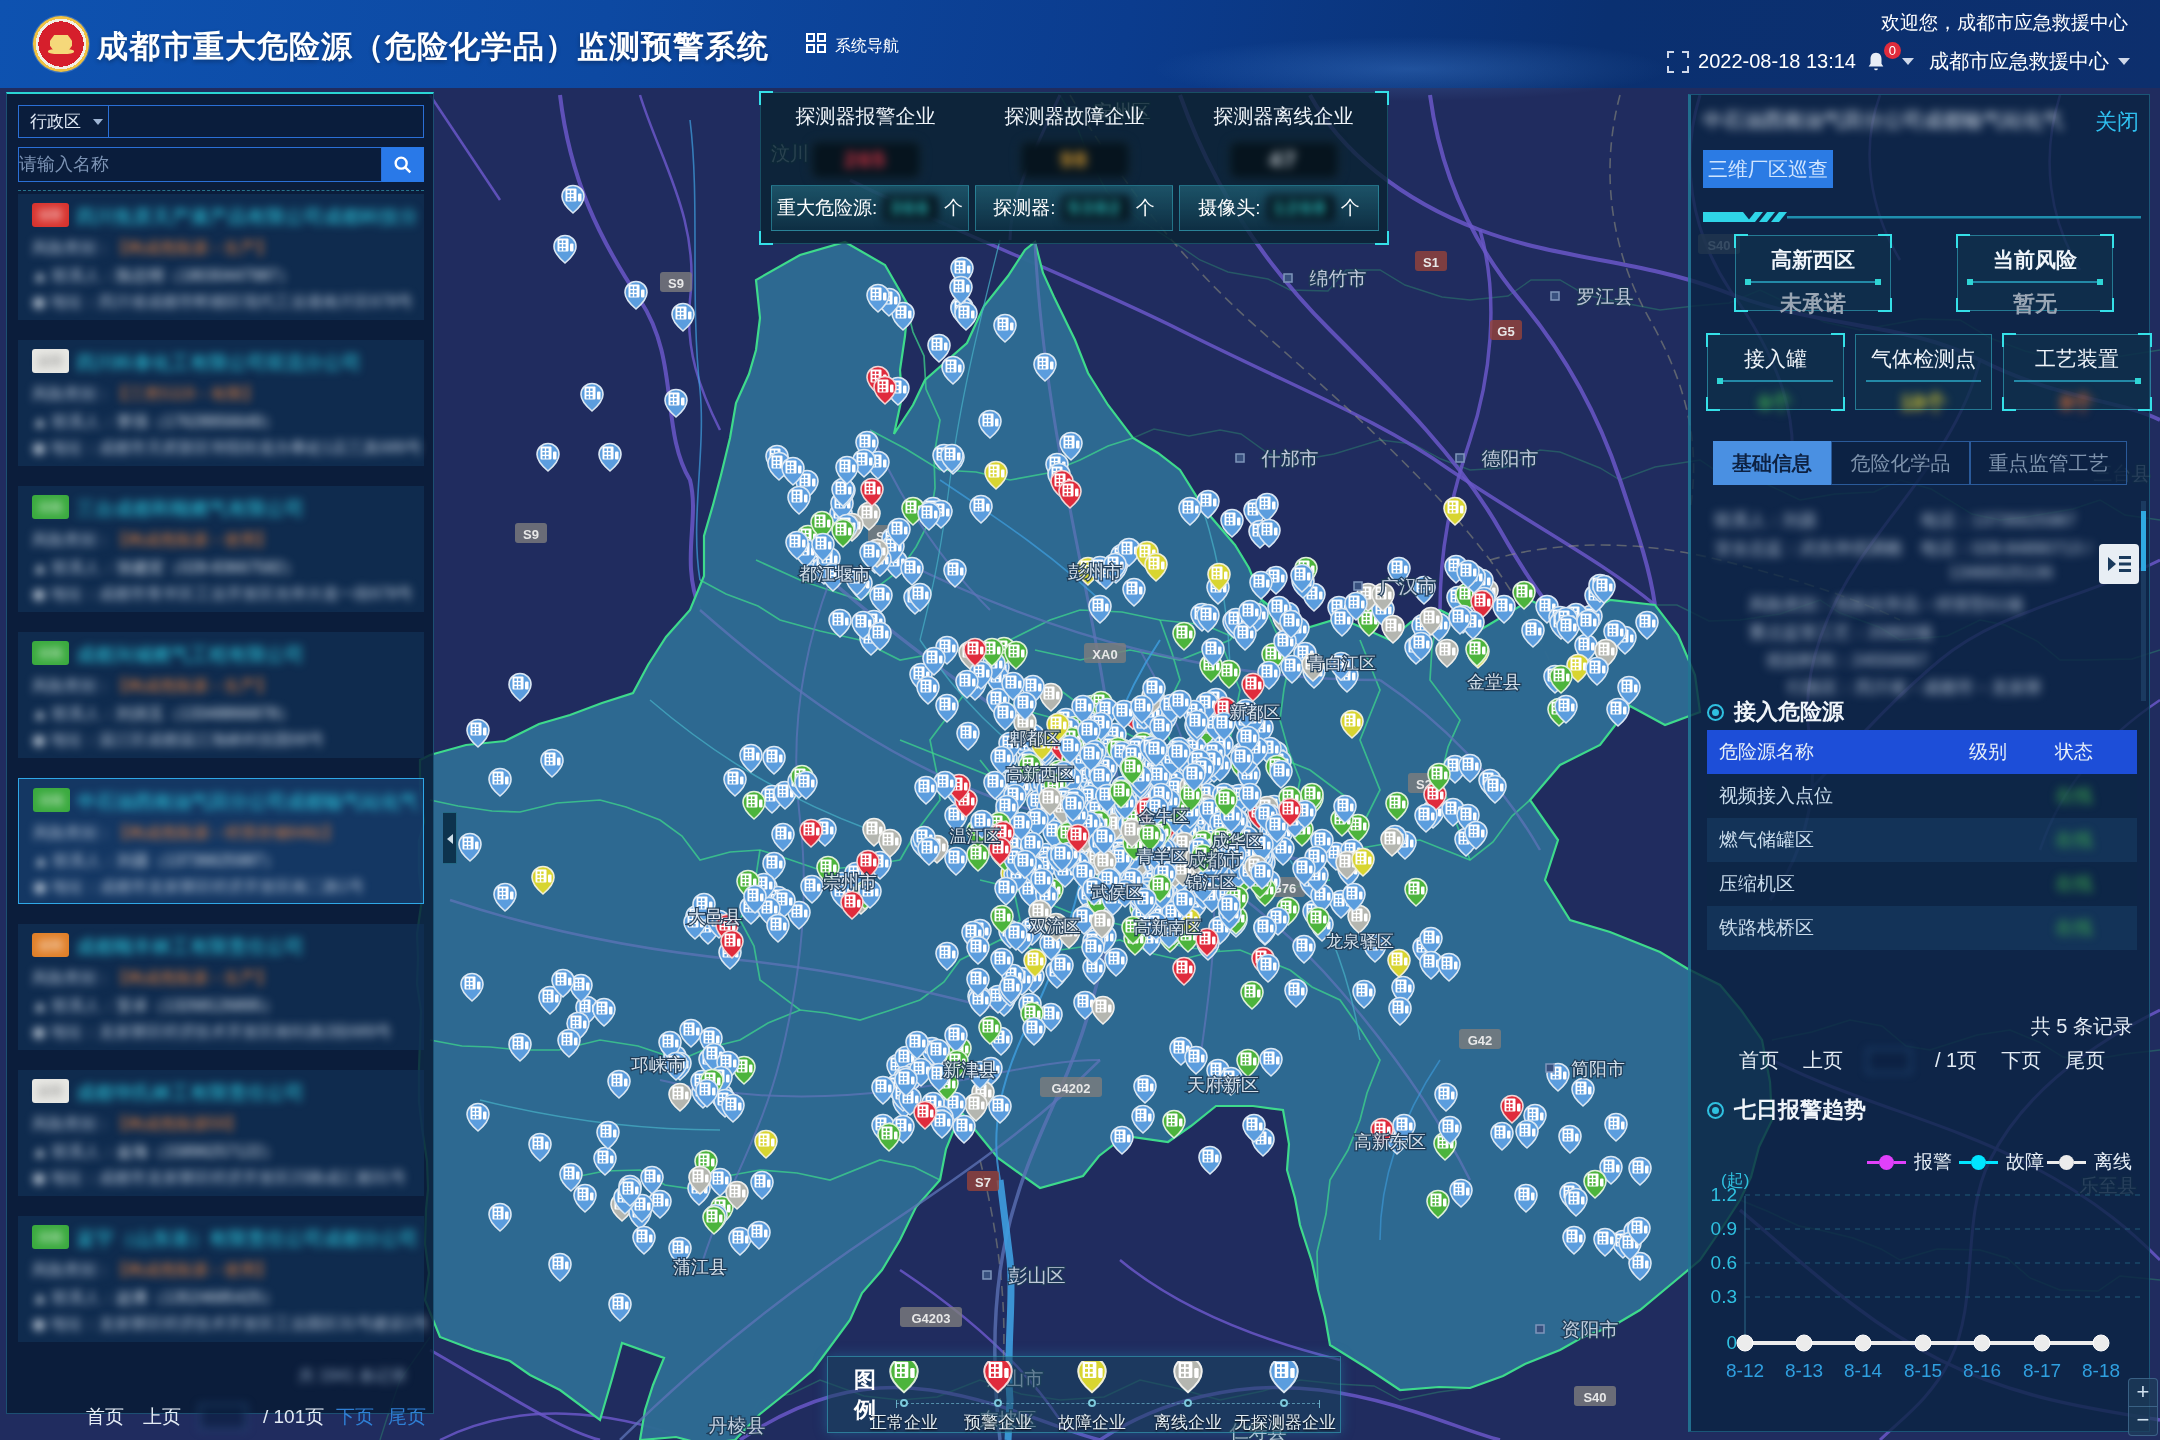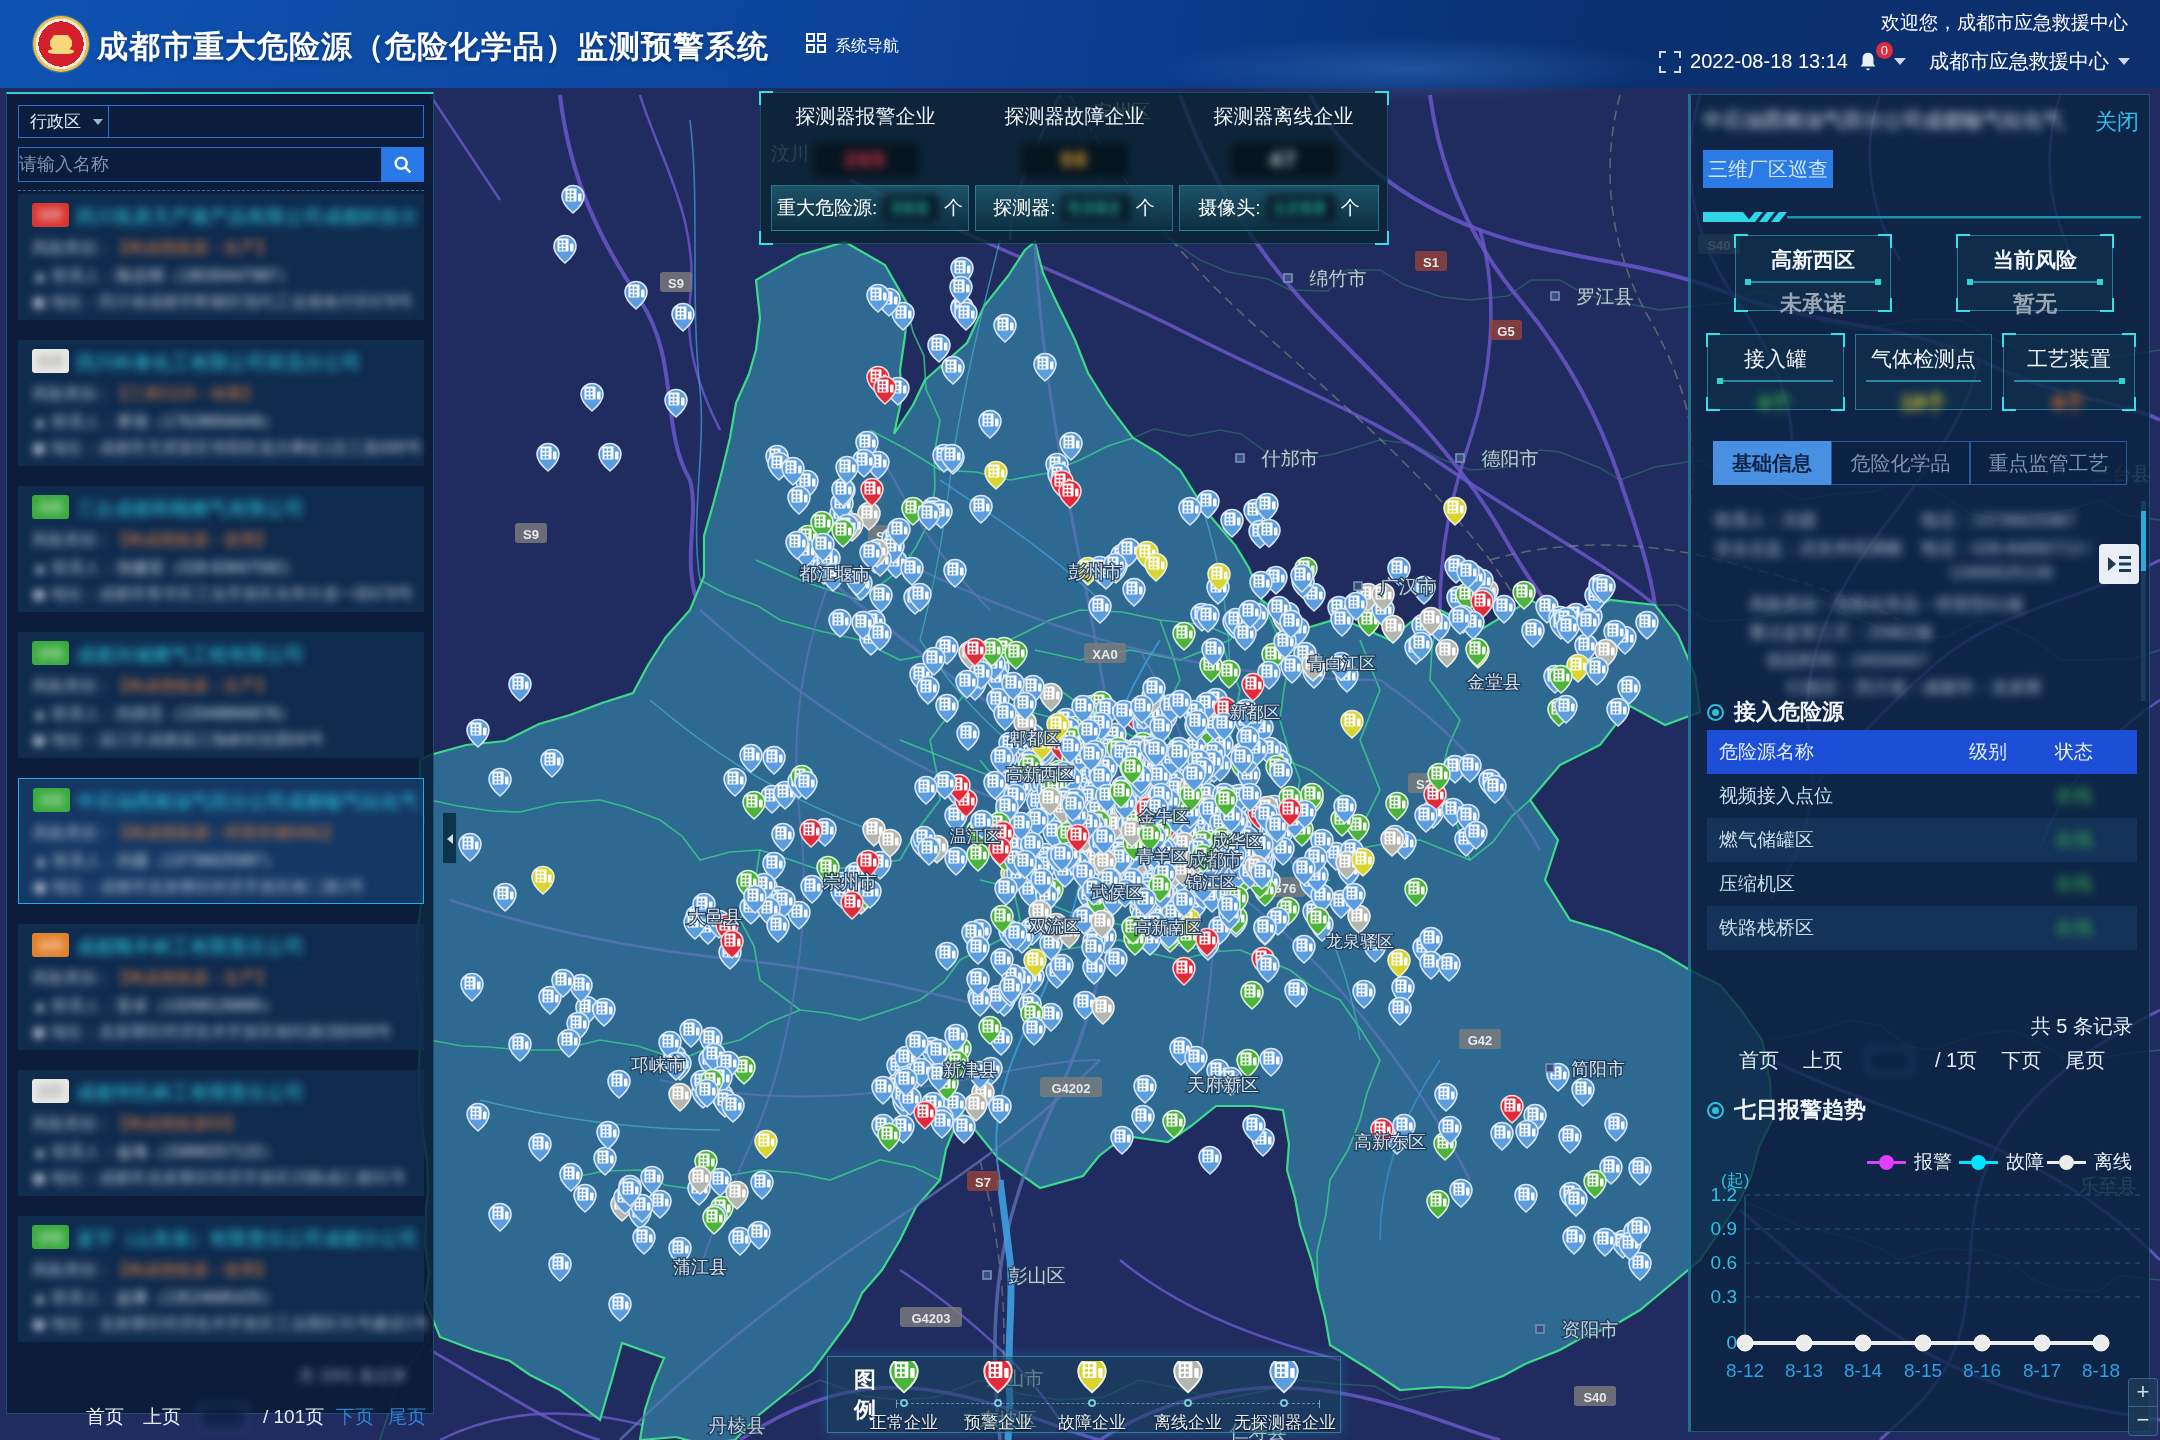--- a/index.html
+++ b/index.html
@@ -1455,21 +1455,21 @@
  <div id="welcome">欢迎您，成都市应急救援中心</div>
  <div id="hline2">
   <svg width="22" height="22" viewBox="0 0 22 22" fill="none" stroke="#cfd8ea" stroke-width="2">
           <path d="M1,7 V1 H7 M15,1 H21 V7 M21,15 V21 H15 M7,21 H1 V15"></path>
         </svg>
   <span>2022-08-18 13:14</span>
   <span id="bell"><svg width="22" height="22" viewBox="0 0 24 24" fill="#e8eef6">
             <path d="M12 2 C8 2 6 5 6 9 L6 14 L4 17 L20 17 L18 14 L18 9 C18 5 16 2 12 2 Z M10 19 A2 2 0 0 0 14 19 Z"></path>
           </svg><span class="badge0">0</span></span>
   <span class="caret" style="margin-left:6px"></span>
-  <span style="margin-left:14px">成都市应急救援中心</span>
+  <span style="margin-left:6px">成都市应急救援中心</span>
   <span class="caret"></span>
  </div>
 </div>
 
 <div id="lpanel">
  <div id="lsel">
         <div class="s1">行政区 <span class="caret"></span></div>
       </div>
  <div id="lsearch">
         <div class="inp">请输入名称</div>
@@ -1649,21 +1649,21 @@
         <div class="dv">
           <i style="left:-1px"></i>
         </div>
         <div class="val blur" style="color:#3fae4e">6个</div>
  </div>
  <div class="rbox" style="left:164px;top:239px;width:137px">
    <div class="bh" style="font-weight:normal">气体检测点</div>
         <div class="dv"></div>
         <div class="val blur" style="color:#d8c830">18个</div>
  </div>
- <div class="rbox" style="left:312px;top:239px;width:132px">
+ <div class="rbox" style="left:312px;top:239px;width:148px">
    <div class="corn c-tl"></div>
         <div class="corn c-tr"></div>
         <div class="corn c-bl"></div>
         <div class="corn c-br"></div>
    <div class="bh" style="font-weight:normal">工艺装置</div>
         <div class="dv">
           <i style="right:-1px"></i>
         </div>
         <div class="val blur" style="color:#d86830">8个</div>
  </div>

